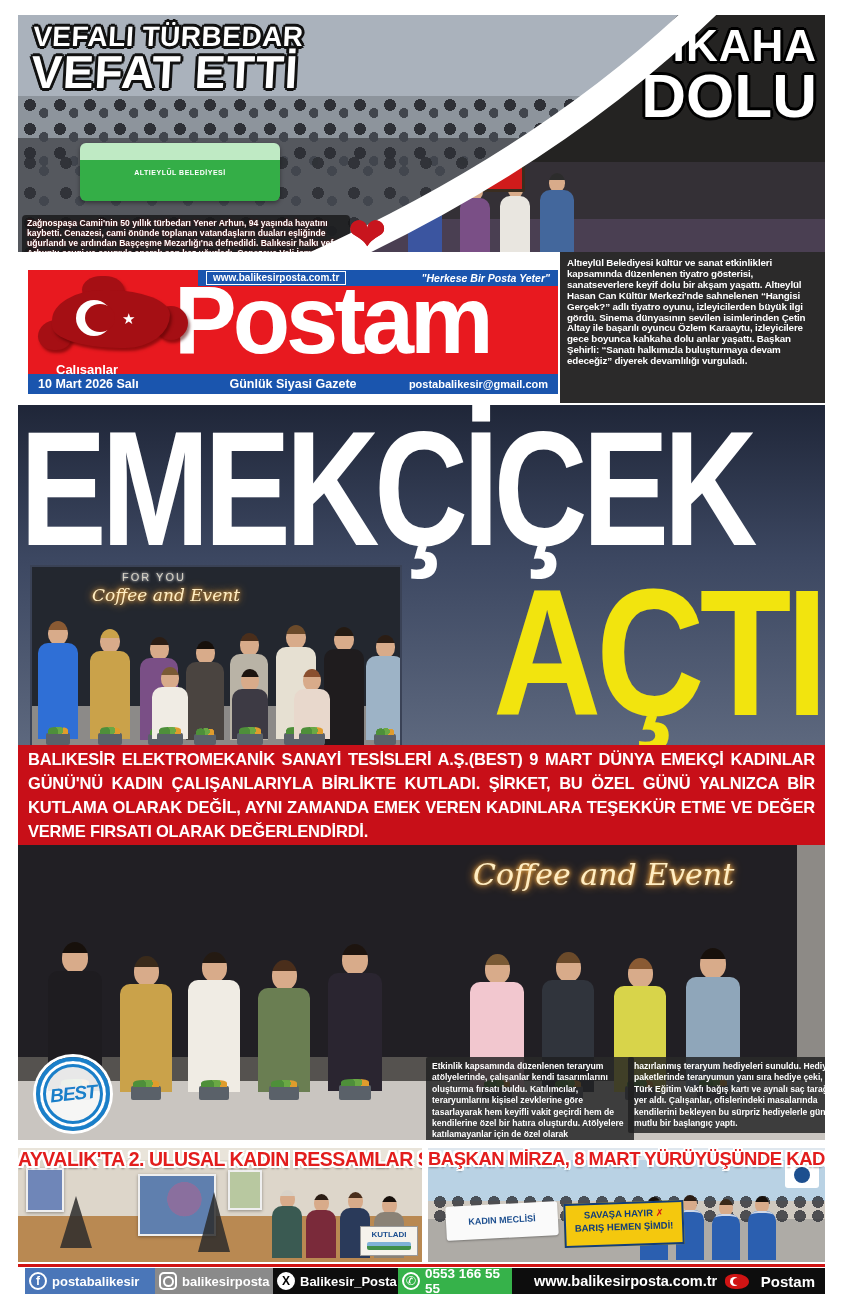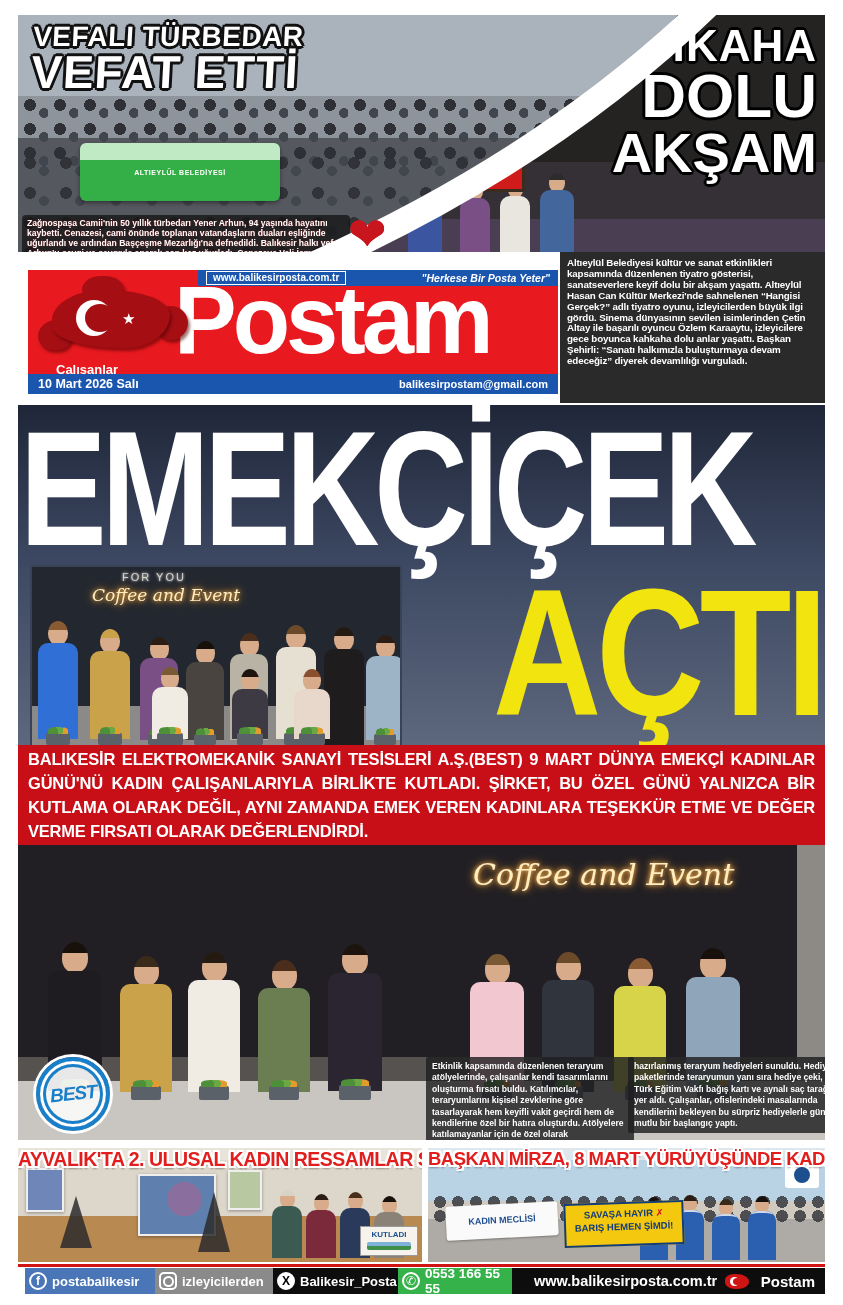--- a/index.html
+++ b/index.html
@@ -149,21 +149,20 @@
           <div class="p-body" style="width:30px;height:56px;"></div>
       </div>
       <div class="person stage-person" style="left:222px;--shirt:#43679c;--hair:#2c2c2c;">
         <div class="p-head" style="width:16px;height:19px;"></div>
           <div class="p-body" style="width:34px;height:62px;"></div>
       </div>
       <div id="flag-frame"></div>
       <div id="kahkaha">
         <div class="l1">KAHKAHA</div>
         <div class="l2">DOLU</div>
-        <div class="l3">AKŞAM</div>
       </div>
     </div>
 
     <div id="funeral-photo">
       <div class="crowd" style="top:82px;height:70px;"></div>
       <div class="crowd" style="top:140px;height:97px;background-size:36px 30px;opacity:.9;"></div>
       <div id="hearse">
         <div class="hearse-label">ALTIEYLÜL BELEDİYESİ</div>
       </div>
       <div id="funeral-headline">
@@ -191,21 +190,22 @@
       <div class="map-blob" id="map-n1"></div>
       <div class="map-blob" id="map-n2"></div>
       <div class="map-blob" id="map-n3"></div>
       <div class="map-blob" id="map-main"></div>
       <div id="map-crescent"></div>
       <div id="map-star">★</div>
     </div>
     <div id="mast-region">Çalışanlar</div>
     <div id="mast-bottombar">
       <span id="mast-date">10 Mart 2026 Salı</span>
-      <span id="mast-email">balikesirpostam@gmail.com</span>
+      <span id="mast-subtitle">Günlük Siyasi Gazete</span>
+      <span id="mast-email">postabalikesir@gmail.com</span>
     </div>
   </div>
 
   <div class="abs photo" id="main-headline-section">
     <div id="headline-1">EMEKÇİÇEK</div>
     <div id="headline-2">AÇTI</div>
 
     <div class="photo" id="workshop-photo-1" style="position:absolute;">
       <span id="sign-foryou">FOR YOU</span>
       <span class="neon" id="sign-coffee-1">Coffee and Event</span>
@@ -387,21 +387,21 @@
   </div>
 
   <div class="abs" id="red-divider"></div>
 
   <div class="fseg" id="seg-fb">
     <span class="icon">f</span>
     <span>postabalikesir</span>
   </div>
   <div class="fseg" id="seg-ig">
     <span class="icon"></span>
-    <span>izleyicilerden</span>
+    <span>balikesirposta</span>
   </div>
   <div class="fseg" id="seg-x">
     <span class="icon">X</span>
     <span>Balikesir_Posta</span>
   </div>
   <div class="fseg" id="seg-wa">
     <span class="icon">✆</span>
     <span>0553 166 55 55</span>
   </div>
   <div class="fseg" id="seg-web">

